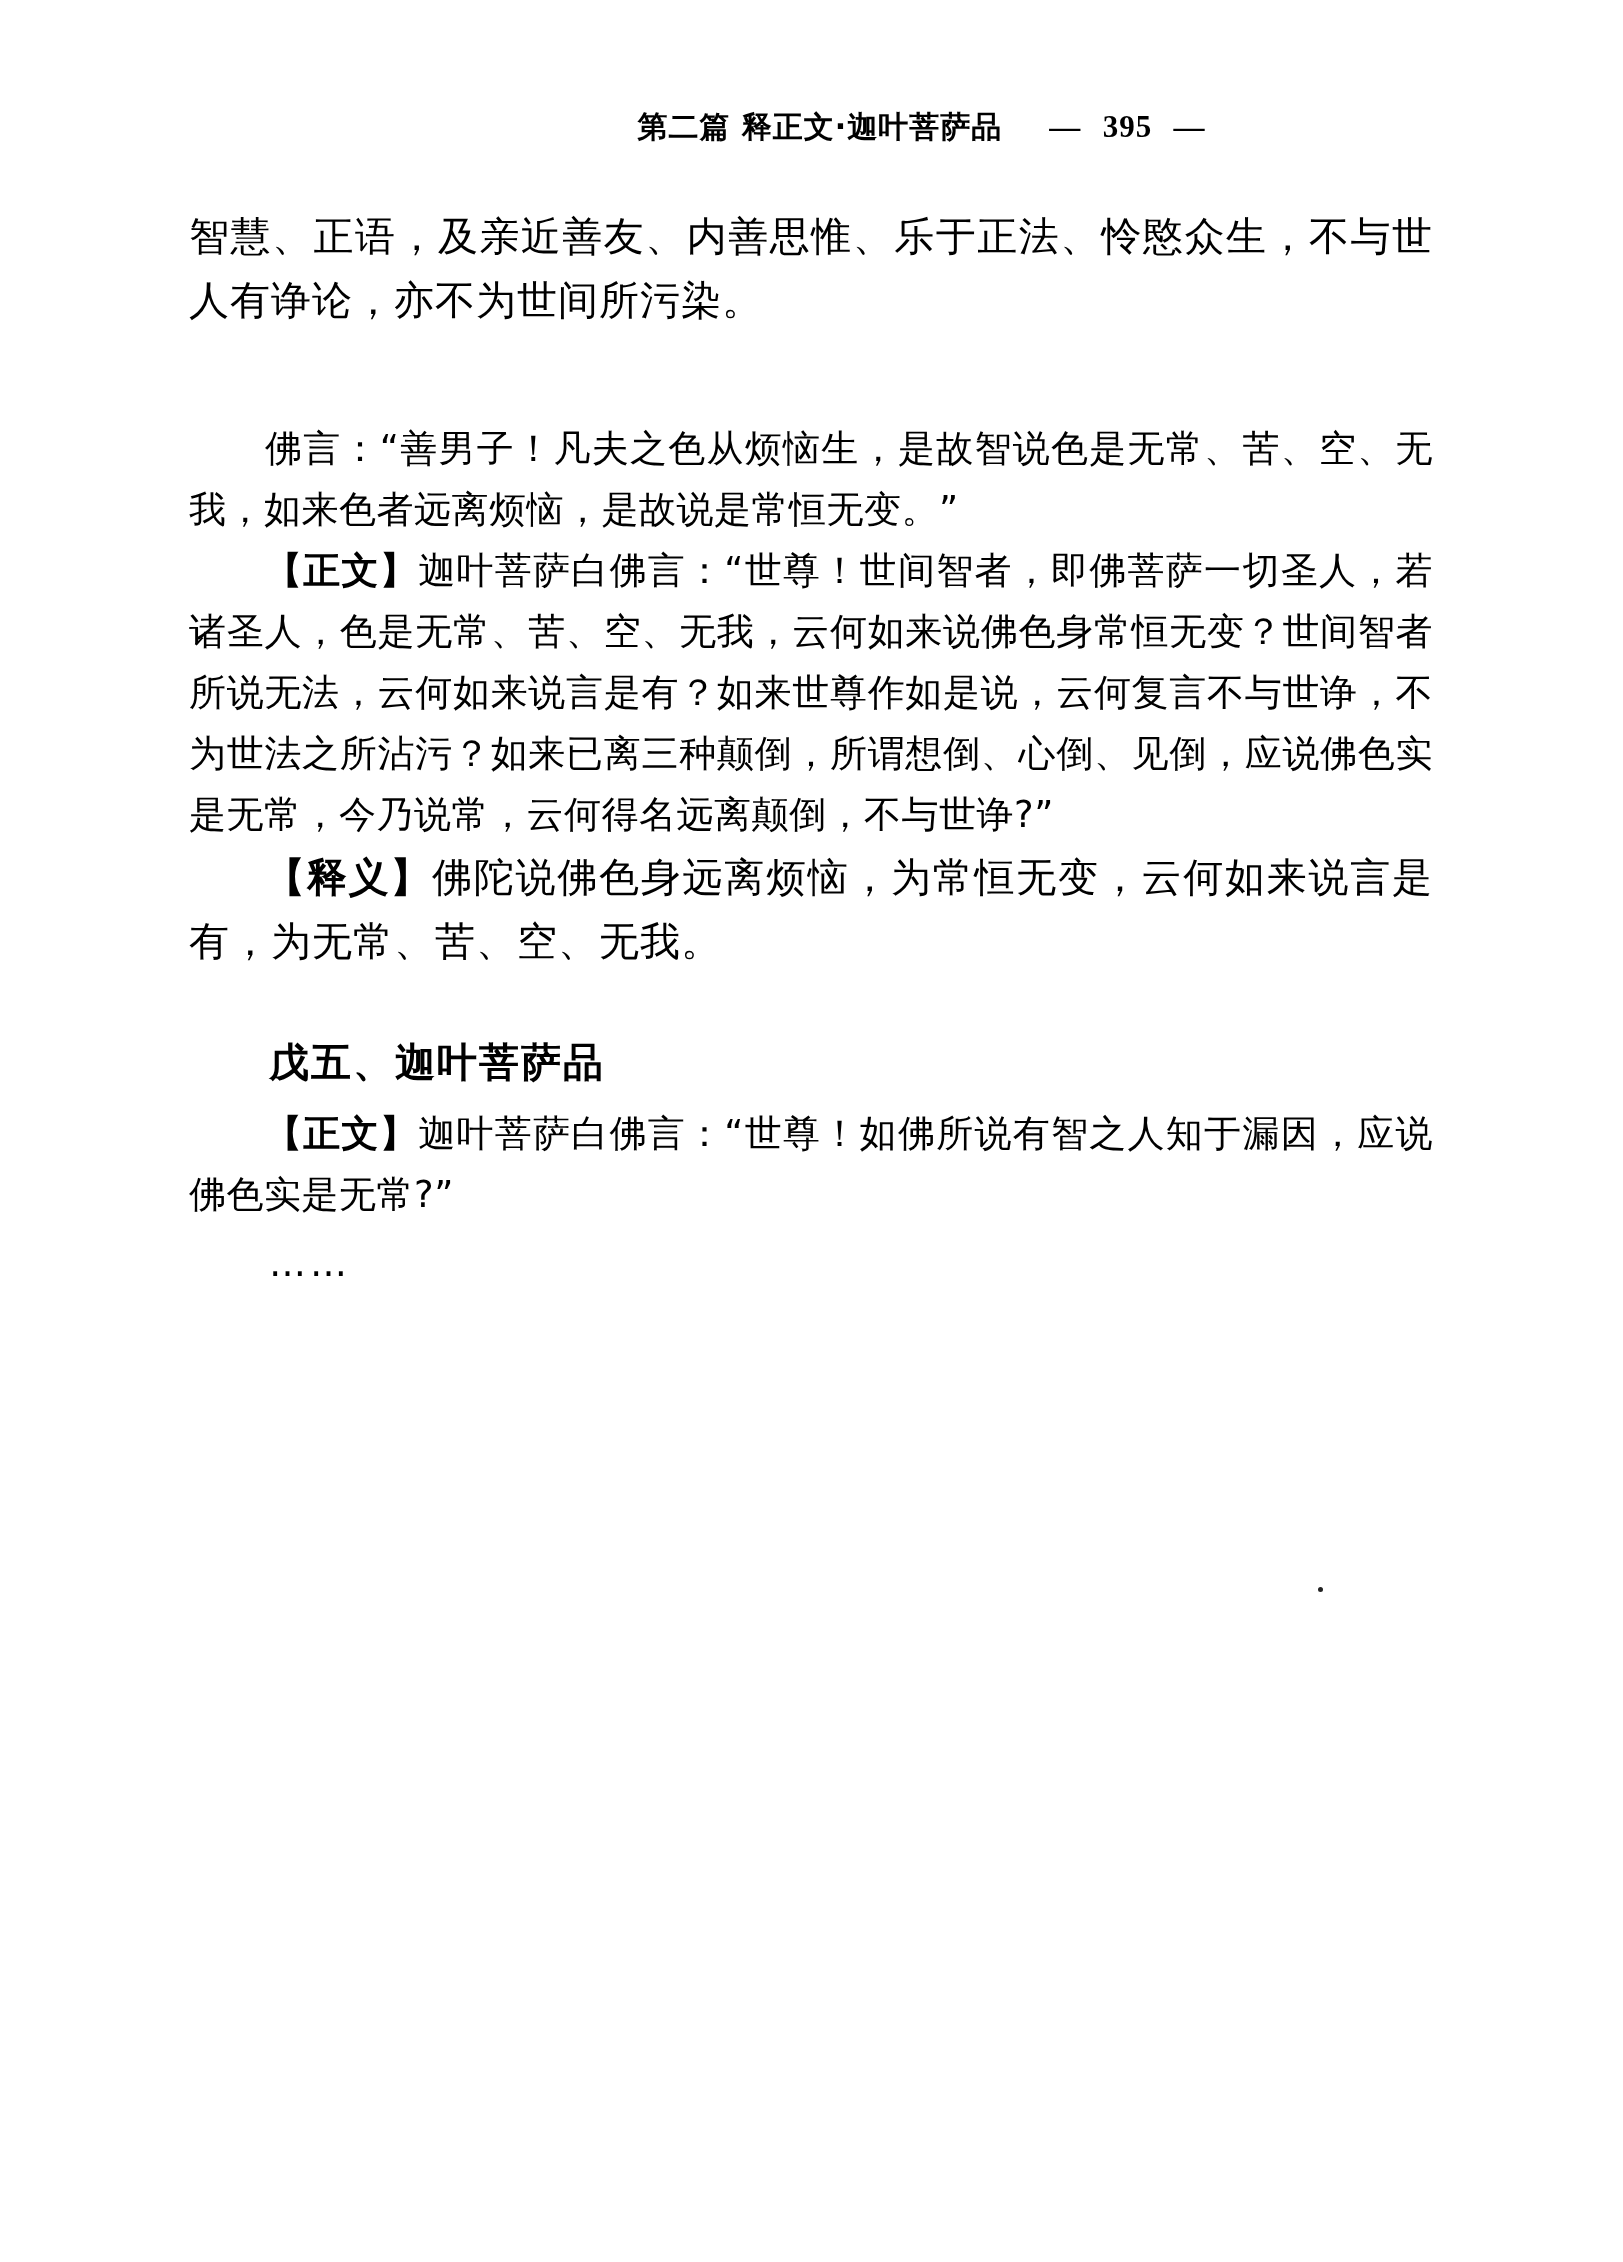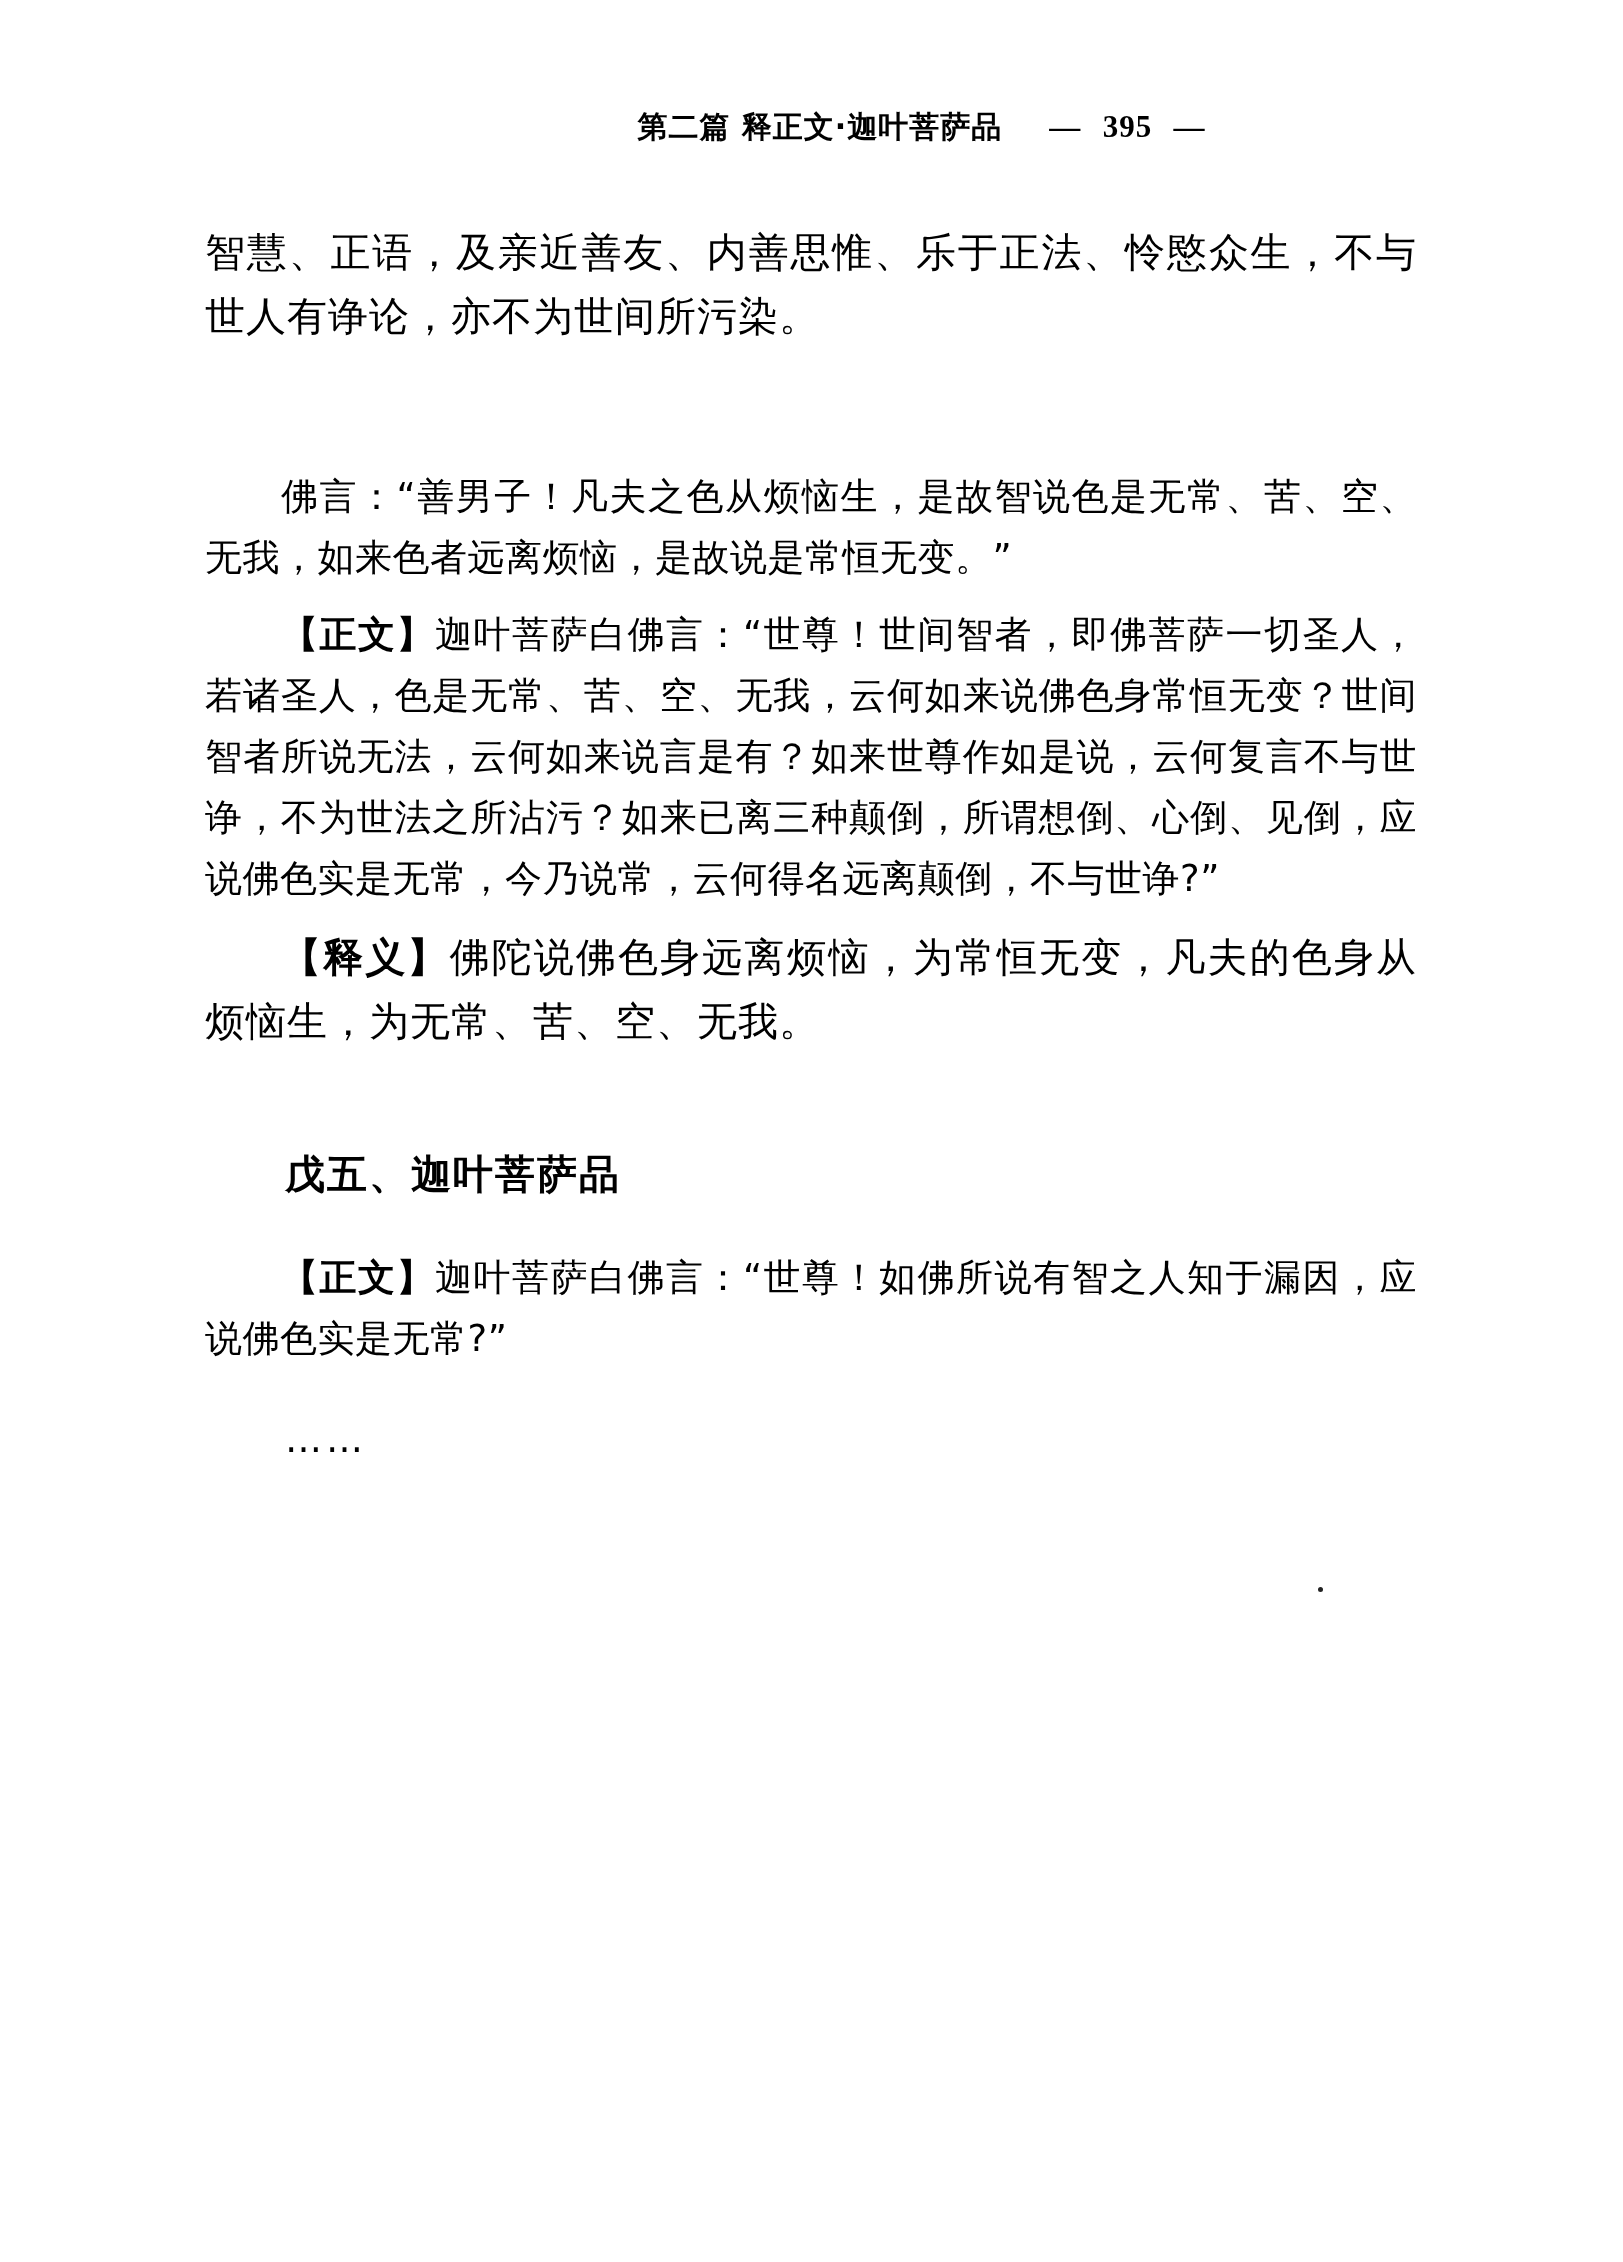--- a/index.html
+++ b/index.html
@@ -53,21 +53,21 @@
 
   
   .content {
     position: absolute;
     left: 189px;
     top: 204px;
     width: 1244px;
   }
 
   p {
-    margin: 16px;
+    margin: 0;
     padding: 0;
   }
 
   
   .p-serif {
     font-family: "DejaVu Serif", serif;
     font-size: 40px;
     line-height: 64px;
     text-align: justify;
     letter-spacing: 1px;
@@ -137,21 +137,21 @@
   <div class="content">
 
     <p class="p-serif">智慧、正语，及亲近善友、内善思惟、乐于正法、怜愍众生，不与世人有诤论，亦不为世间所污染。</p>
 
     <div class="gap-lg"></div>
 
     <p class="p-sans indent">佛言：“善男子！凡夫之色从烦恼生，是故智说色是无常、苦、空、无我，如来色者远离烦恼，是故说是常恒无变。”</p>
 
     <p class="p-sans indent"><span class="tag">【正文】</span><span>迦叶菩萨白佛言：“世尊！世间智者，即佛菩萨一切圣人，若诸圣人，色是无常、苦、空、无我，云何如来说佛色身常恒无变？世间智者所说无法，云何如来说言是有？如来世尊作如是说，云何复言不与世诤，不为世法之所沾污？如来已离三种颠倒，所谓想倒、心倒、见倒，应说佛色实是无常，今乃说常，云何得名远离颠倒，不与世诤?”</span></p>
 
-    <p class="p-serif indent"><span class="tag">【释义】</span><span>佛陀说佛色身远离烦恼，为常恒无变，凡夫的色身从烦恼生，为无常、苦、空、无我。</span></p>
+    <p class="p-serif indent"><span class="tag">【释义】</span><span>佛陀说佛色身远离烦恼，为常恒无变，云何如来说言是有，为无常、苦、空、无我。</span></p>
 
     <div class="gap-md"></div>
 
     <p class="section-heading">戊五、迦叶菩萨品</p>
 
     <div class="gap-sm"></div>
 
     <p class="p-sans indent"><span class="tag">【正文】</span><span>迦叶菩萨白佛言：“世尊！如佛所说有智之人知于漏因，应说佛色实是无常?”</span></p>
 
 

